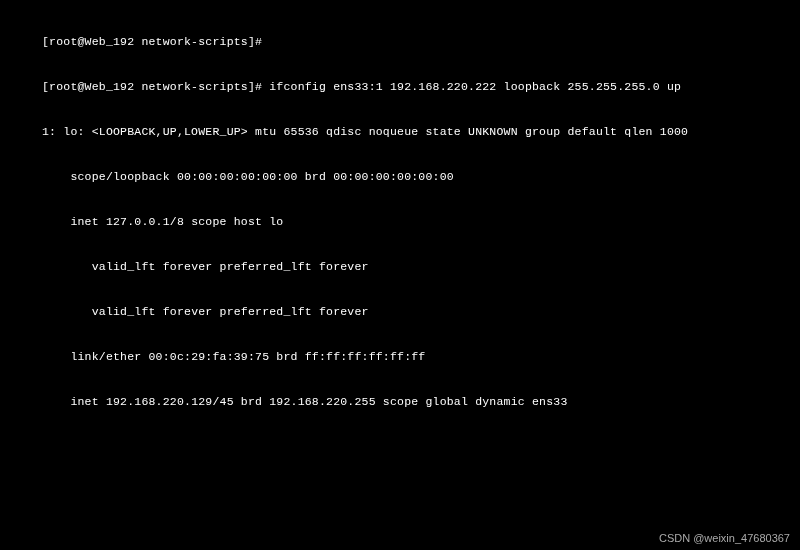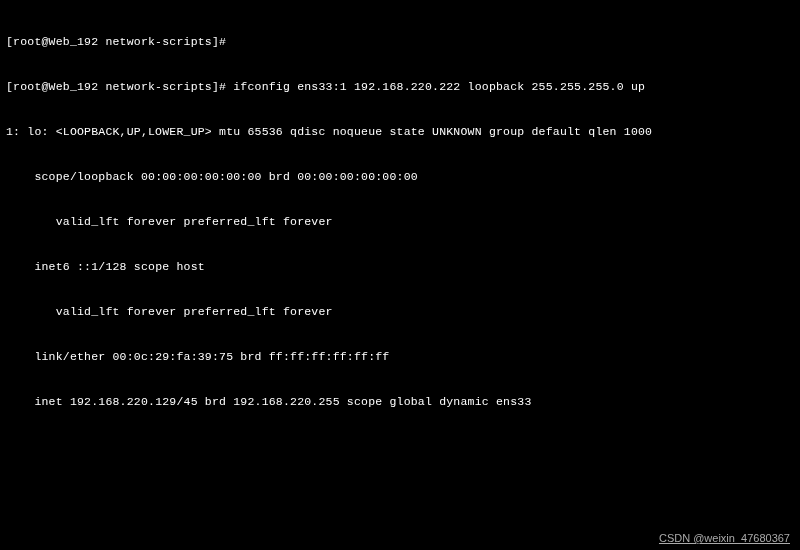--- a/index.html
+++ b/index.html
@@ -20,41 +20,41 @@
       position: relative;
     }
     .terminal {
       white-space: pre;
       letter-spacing: 0.2px;
     }
     .line {
       display: block;
       white-space: pre-wrap;
       word-break: break-all;
+      margin-left: 36px;
     }
     .watermark {
       position: absolute;
       bottom: 4px;
       right: 10px;
       color: #aaa;
       font-size: 11px;
       font-family: sans-serif;
-      text-decoration: underline;
     }
   </style>
 </head>
 <body>
 
 <div class="terminal">
   <span class="line">[root@Web_192 network-scripts]#</span>
   <span class="line">[root@Web_192 network-scripts]# ifconfig ens33:1 192.168.220.222 loopback 255.255.255.0 up</span>
   <span class="line">1: lo: &lt;LOOPBACK,UP,LOWER_UP&gt; mtu 65536 qdisc noqueue state UNKNOWN group default qlen 1000</span>
   <span class="line">    scope/loopback 00:00:00:00:00:00 brd 00:00:00:00:00:00</span>
+  <span class="line">    inet 127.0.0.1/8 scope host lo</span>
   <span class="line">       valid_lft forever preferred_lft forever</span>
-  <span class="line">    inet6 ::1/128 scope host</span>
   <span class="line">       valid_lft forever preferred_lft forever</span>
   <span class="line">    link/ether 00:0c:29:fa:39:75 brd ff:ff:ff:ff:ff:ff</span>
   <span class="line">    inet 192.168.220.129/45 brd 192.168.220.255 scope global dynamic ens33</span>
   
   
   
   
   
   
   

